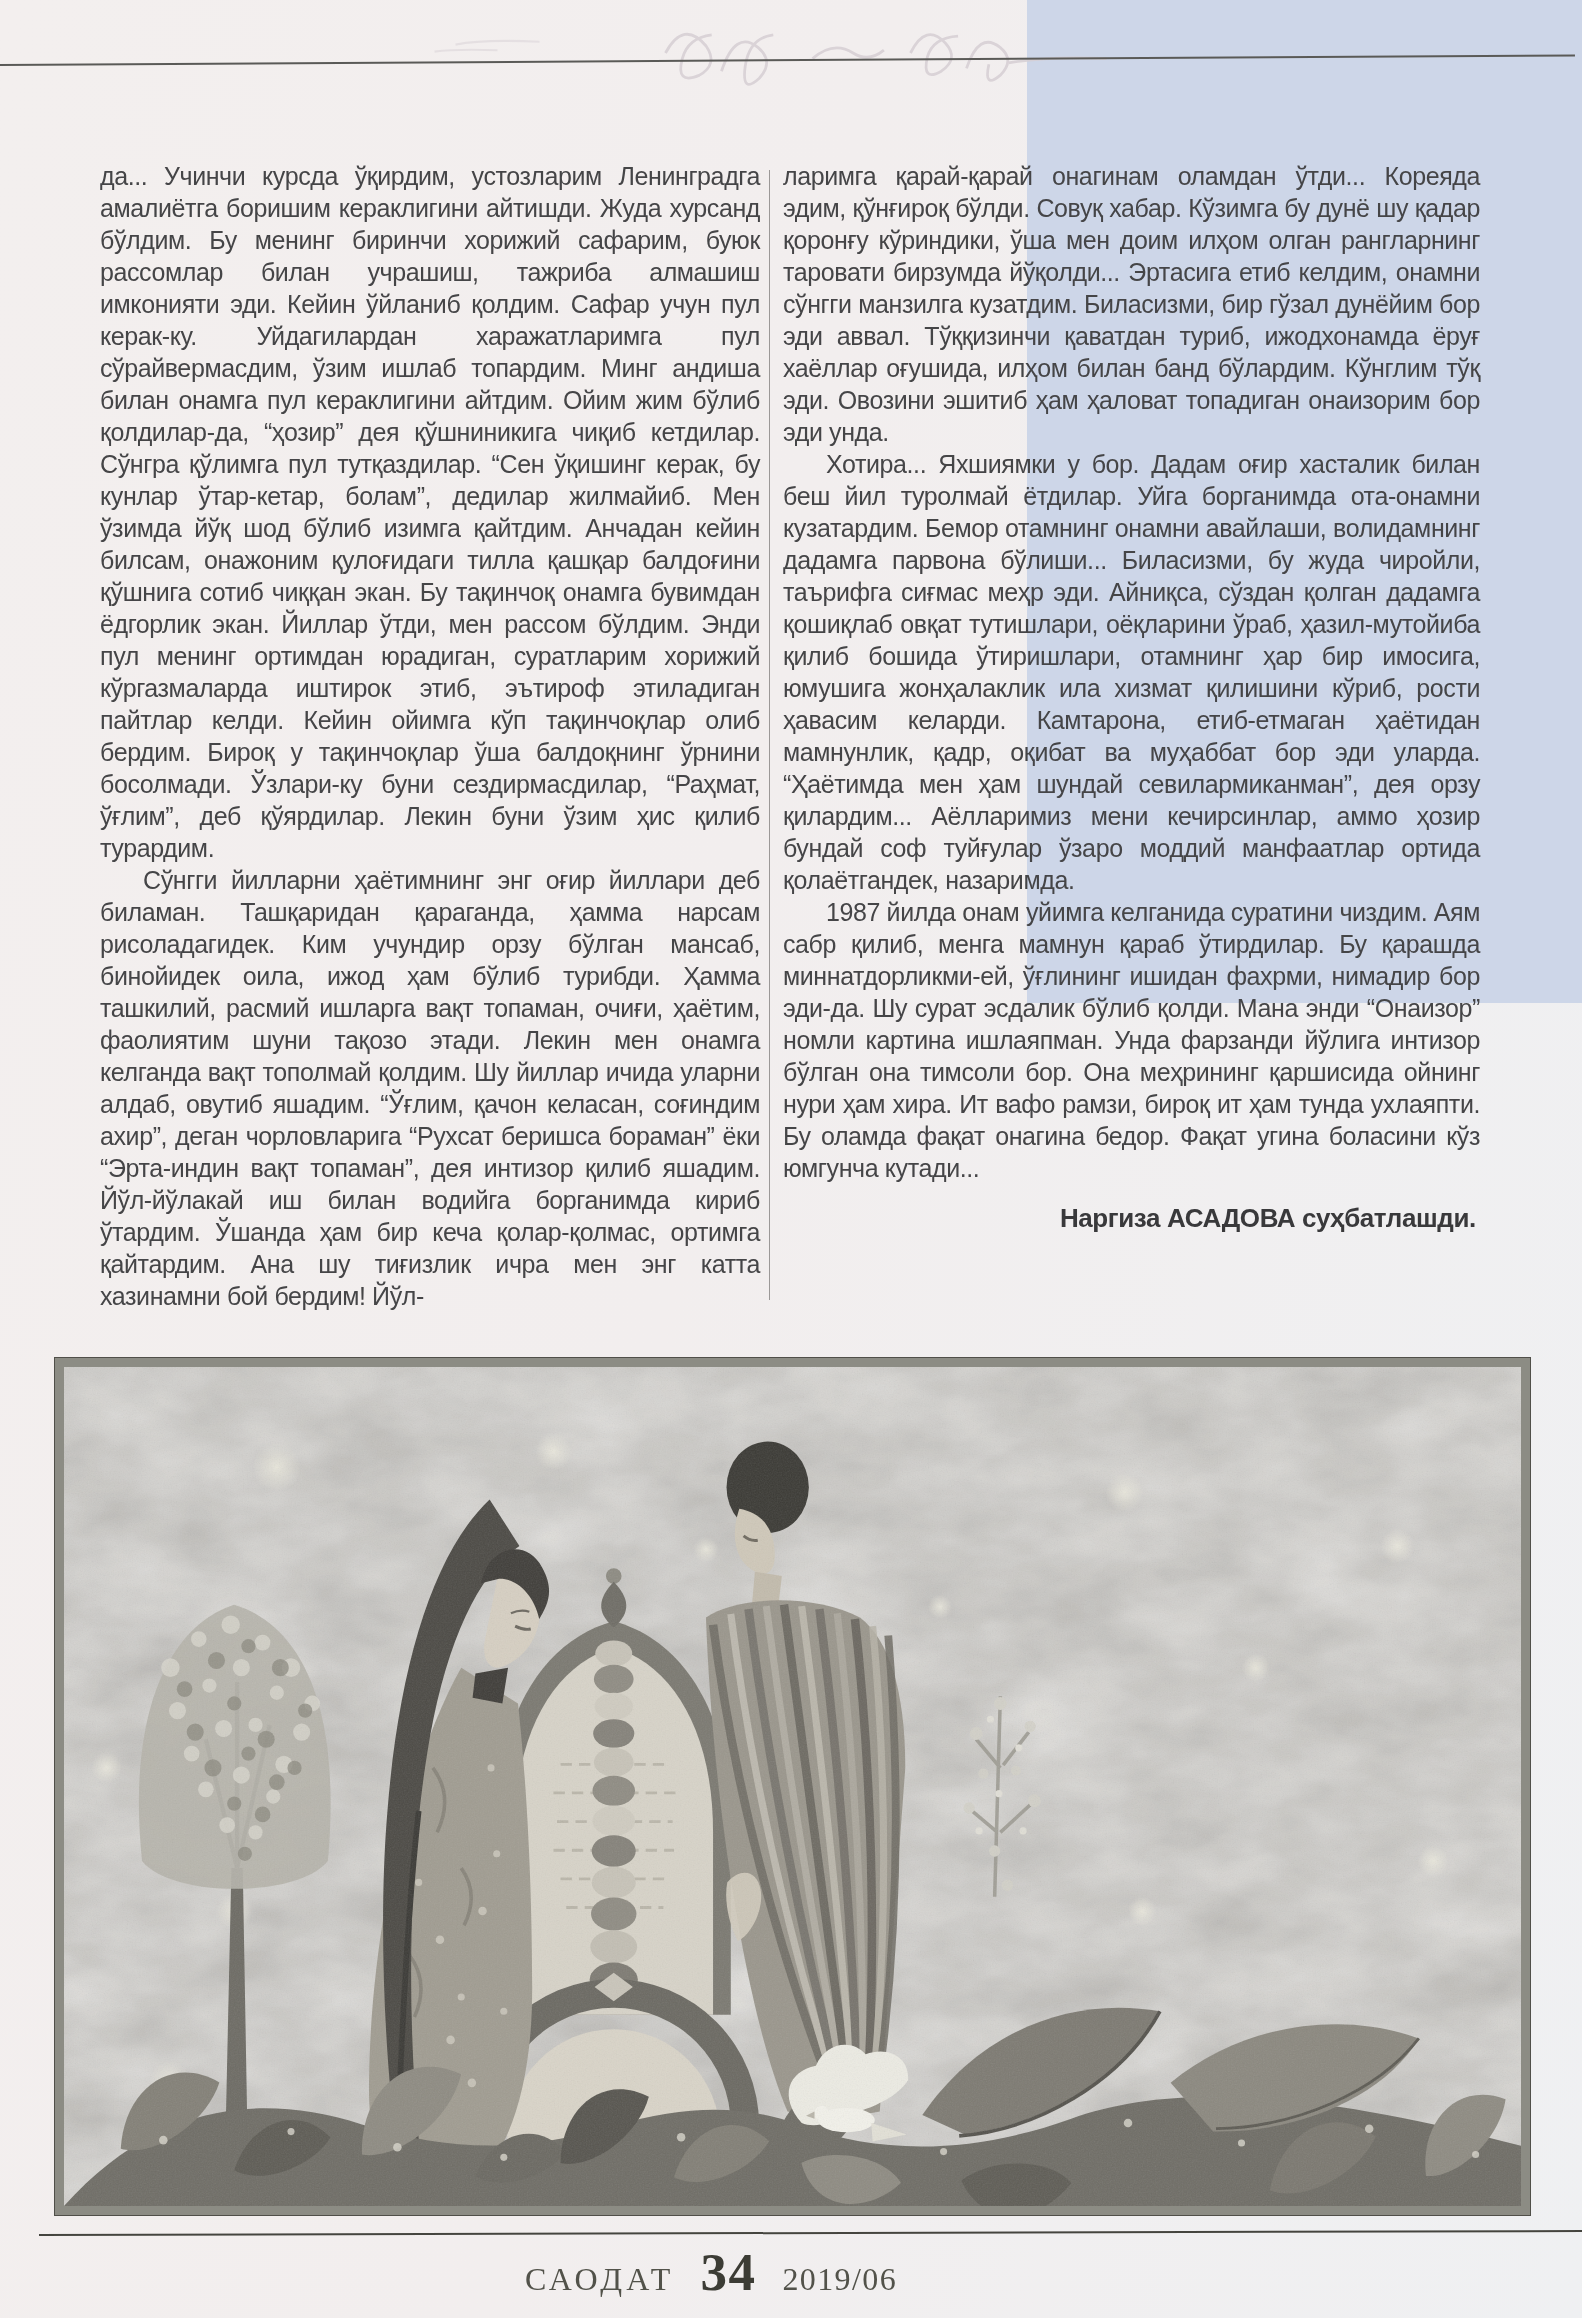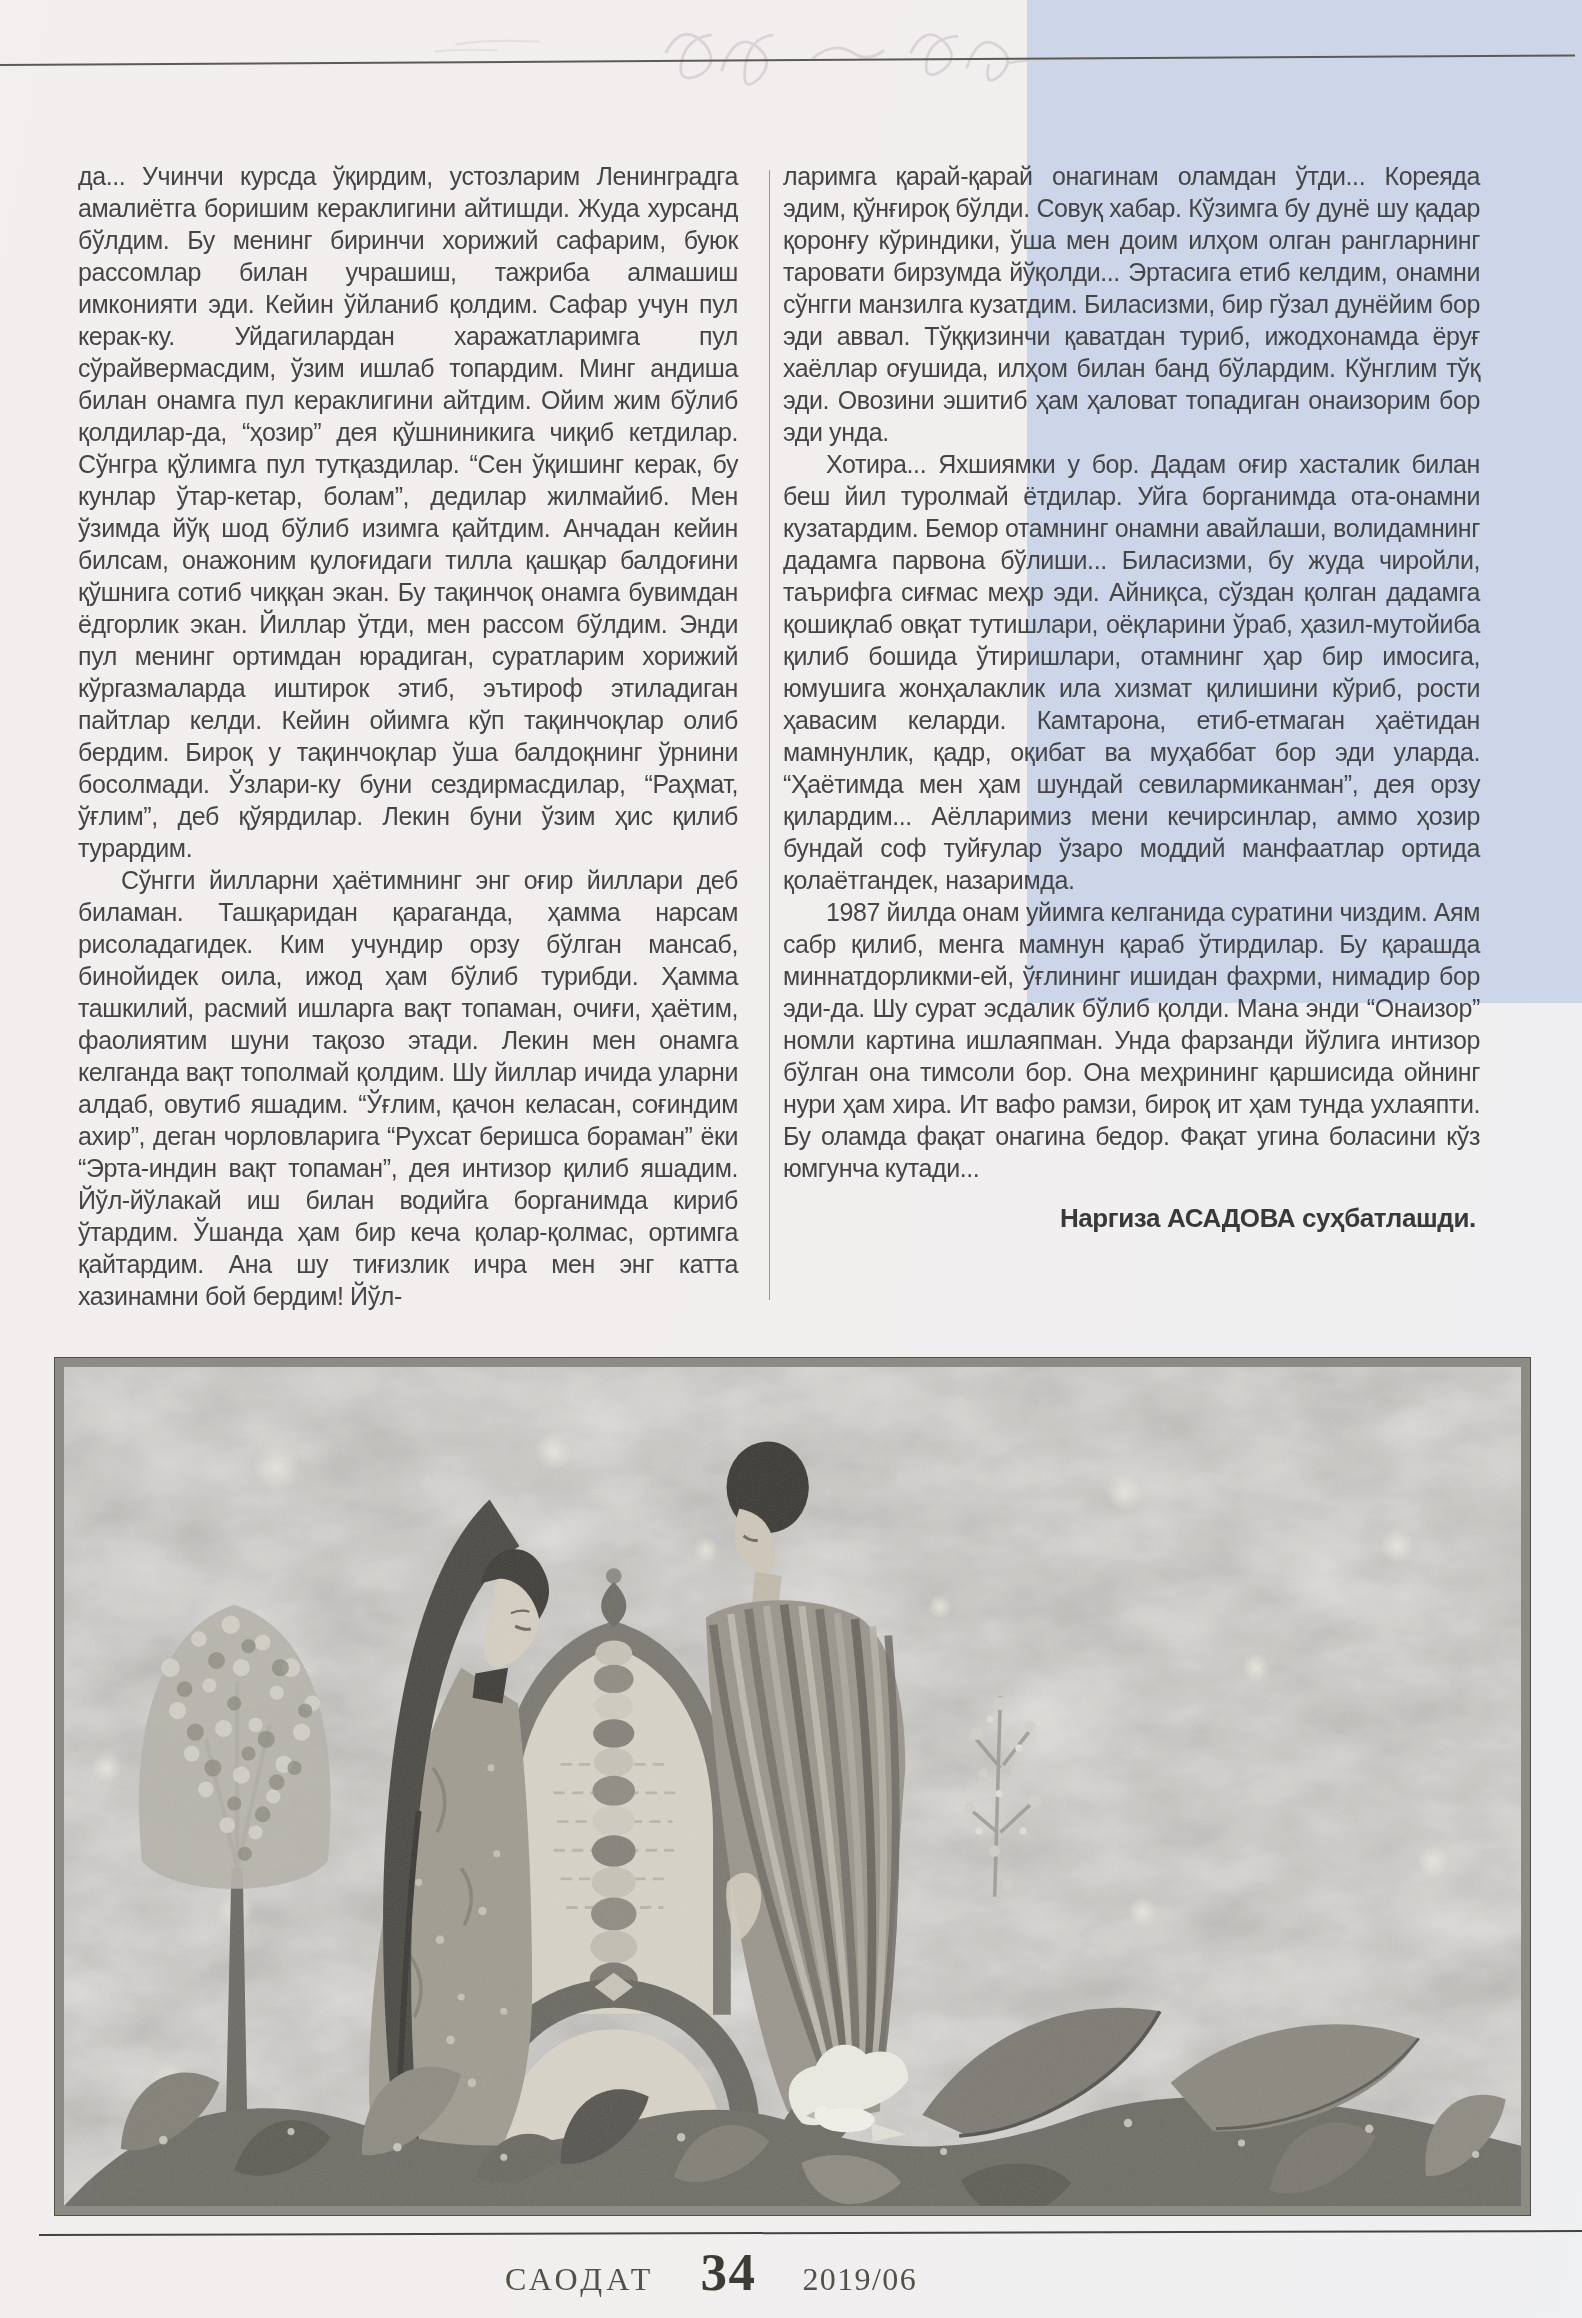--- a/index.html
+++ b/index.html
@@ -22,21 +22,21 @@
   }
   .top-scribble{position:absolute;left:392px;top:4.2px;}
   .col{
     position:absolute;top:160px;
     text-align:justify;
     font-size:25px;line-height:32px;letter-spacing:-0.4px;
     color:#454547;
   }
   .col p{margin:0;}
   .col p.indent{text-indent:43px;}
-  .col-left{left:78px;width:660px;}
+  .col-left{left:100px;width:660px;}
   .col-right{left:783px;width:697px;}
   .col-divider{
     position:absolute;left:769px;top:170px;width:1.4px;height:1130px;
     background:#9b9897;
   }
   .callout{
     font-style:italic;font-weight:bold;
     color:#3579c4;
     text-indent:28px;
     font-size:26px;line-height:33px;
@@ -58,21 +58,21 @@
     box-shadow:inset 0 0 0 2.1px #5b5a54, 0 0 0 0.7px #b9b7b1;
     background:#a7a5a0;
   }
   .artwork svg{display:block;width:100%;height:100%;}
   .footer-rule{
     position:absolute;left:39px;top:2232px;width:1544px;height:2.1px;
     background:#45453f;transform:rotate(-0.15deg);
   }
   .footer{
     position:absolute;left:0;top:2242px;width:1422px;
-    display:flex;justify-content:center;align-items:baseline;gap:46px;
+    display:flex;justify-content:center;align-items:baseline;gap:26px;
     font-family:"Liberation Serif",serif;color:#52524a;
   }
   .footer .mag{font-size:32px;letter-spacing:4.2px;}
   .footer .pagenum{font-size:53px;font-weight:bold;color:#3c3c35;letter-spacing:1.4px;}
   .footer .issue{font-size:32px;letter-spacing:1.4px;}
 </style>
 </head>
 <body>
 
 <div class="page">

